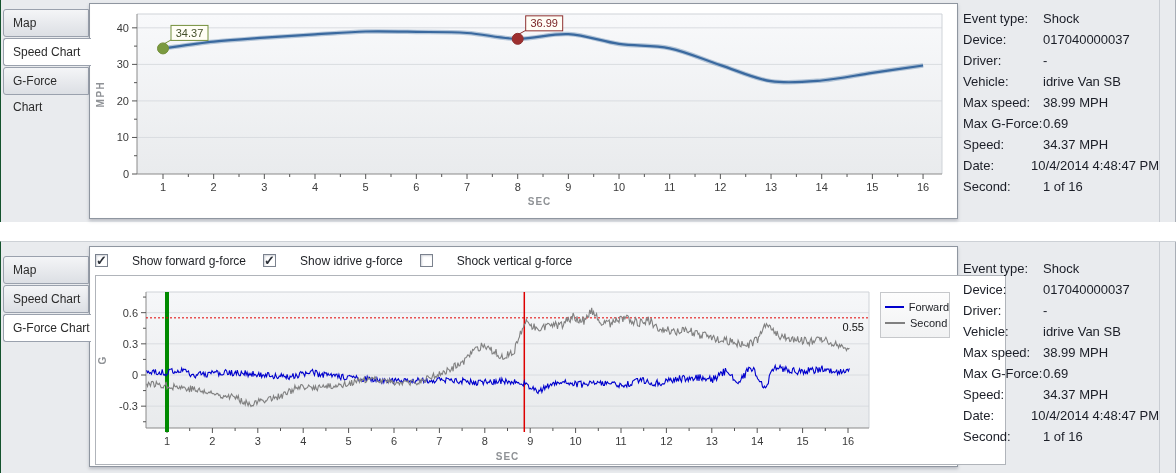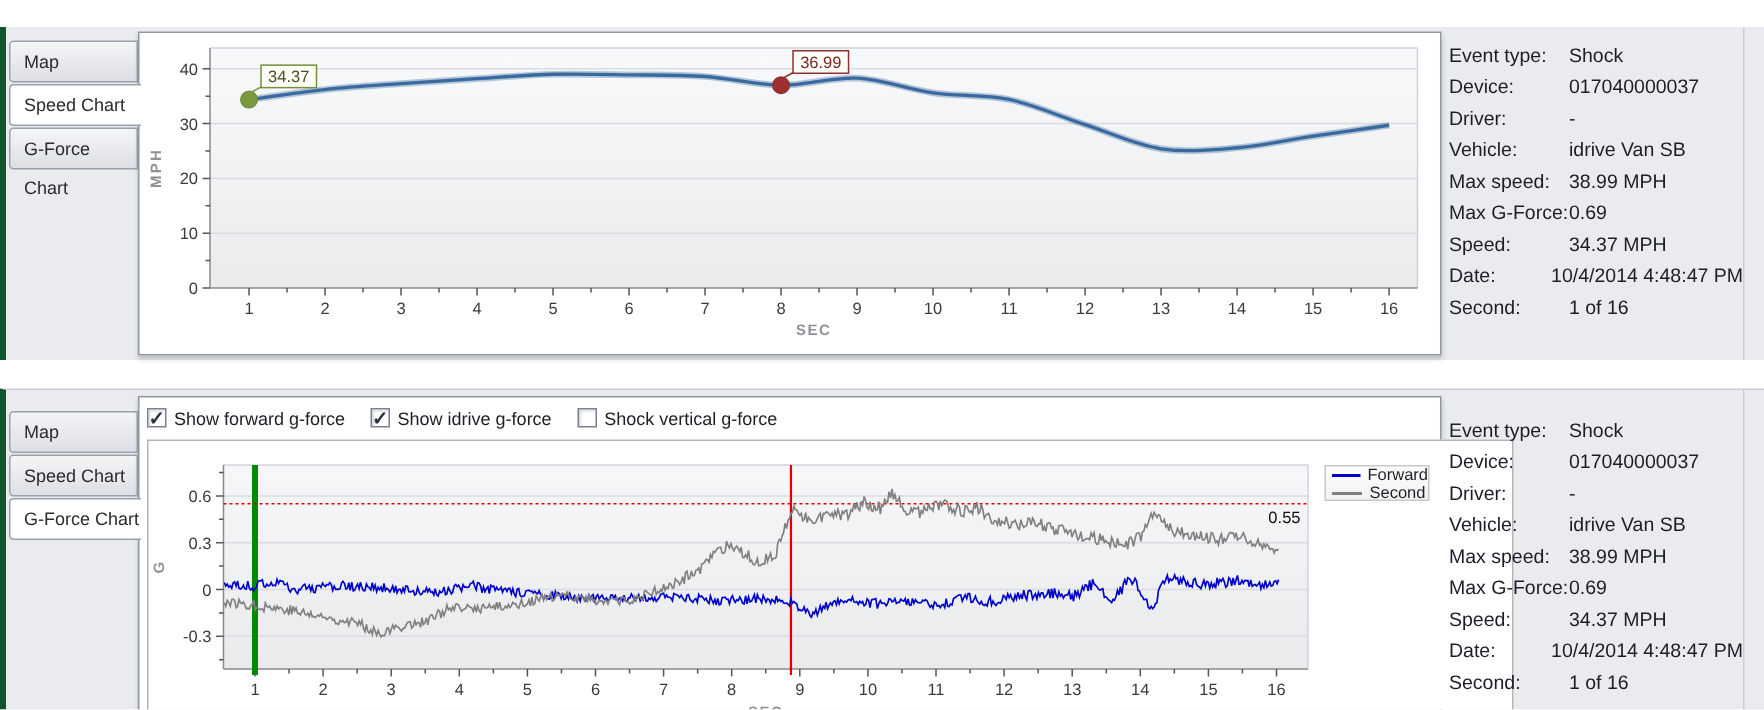--- a/index.html
+++ b/index.html
@@ -1,49 +1,49 @@
 <!DOCTYPE html>
 <html><head>
 <meta charset="utf-8">
 <style>
   html,body{margin:0;padding:0;background:#fff;}
   .screen{position:relative;width:1176px;height:473px;background:#ffffff;
           font-family:"Liberation Sans",sans-serif;overflow:hidden;}
   .dock-panel{position:absolute;left:0;width:1176px;background:#e9ebee;
-              border-left:4px solid #14532d;box-sizing:border-box;margin-top:18px;}
+              border-left:1px solid #14532d;box-sizing:border-box;}
   #panel-top{top:0;height:222px;}
   #panel-bottom{top:241px;height:232px;border-top:1px solid #cdd1d6;}
   .edge-strip{position:absolute;left:1158px;top:0;width:15px;height:100%;
               background:#e9ebee;border-left:1px solid #c9cdd3;border-right:1px solid #a9aeb6;}
   
   .tab{position:absolute;left:2px;width:86px;height:28px;box-sizing:border-box;
        background:linear-gradient(#f4f5f7,#dcdfe4);border:1px solid #9aa1ad;
        border-radius:3px 0 0 3px;font-size:12px;color:#2b2b2b;
        line-height:26px;padding-left:9px;cursor:default;}
   .tab.active{background:#fff;width:88px;border-right:none;z-index:6;}
   
   .chart-container{position:absolute;background:#fff;border:1px solid #8f96a0;
                    box-shadow:0 2px 3px rgba(130,136,146,.45), inset 0 0 0 1px #fdfdfd;
                    box-sizing:border-box;}
   #speed-container{left:88px;top:3px;width:869px;height:216px;}
   #gforce-container{left:88px;top:4px;width:869px;height:221px;}
   .inner-chart-box{position:absolute;left:5px;top:28px;width:911px;height:190px;
                    border:1px solid #b0b4ba;background:#fff;box-sizing:border-box;}
   
   .cb-row{position:absolute;left:5px;top:4px;height:19px;display:flex;align-items:center;}
-  .cb-group{display:flex;align-items:center;margin-right:17px;}
+  .cb-group{display:flex;align-items:center;margin-right:17px;gap:19px;}
   .checkbox{position:relative;width:13px;height:13px;background:#fff;border:1px solid #7b828e;
             box-sizing:border-box;margin-right:5px;box-shadow:inset 1px 1px 2px rgba(120,130,145,.35);}
   .checkbox.checked::after{content:"\2713";position:absolute;left:0px;top:-2px;
             font-size:13px;font-weight:bold;color:#2e323a;}
   .cb-label{font-size:12px;color:#1d1f24;}
   
-  .legend{position:absolute;left:790px;top:45px;width:70px;height:24px;box-sizing:border-box;
+  .legend{position:absolute;left:790px;top:45px;width:70px;height:46px;box-sizing:border-box;
           background:linear-gradient(#fdfdfd,#f1f2f3);border:1px solid #c6c8cb;
-          display:flex;flex-direction:column;justify-content:flex-start;padding-left:4px;}
+          display:flex;flex-direction:column;justify-content:center;padding-left:4px;}
   .legend-item{display:flex;align-items:center;height:16px;}
   .legend-line{display:inline-block;width:20px;height:0;border-top:2px solid #000;margin-right:5px;}
   .legend-label{font-size:11px;color:#1d1f24;}
   
   .info-panel{position:absolute;left:962px;width:196px;border-right:1px solid #c4c8ce;}
   #panel-top .info-panel{top:8px;height:200px;}
   #panel-bottom .info-panel{top:16px;height:200px;}
   .info-row{display:flex;height:21px;align-items:center;white-space:nowrap;}
   .il{display:inline-block;width:80px;font-size:13px;color:#1b1e27;}
   .iv{font-size:13px;color:#1b1e27;}

